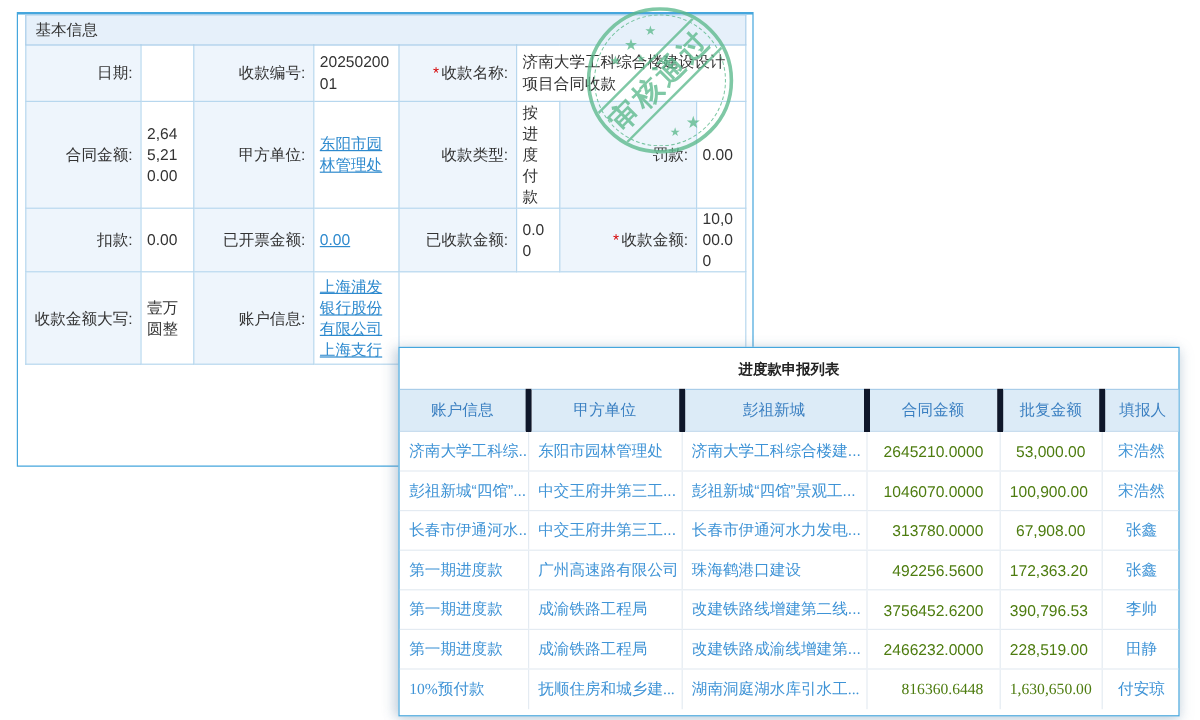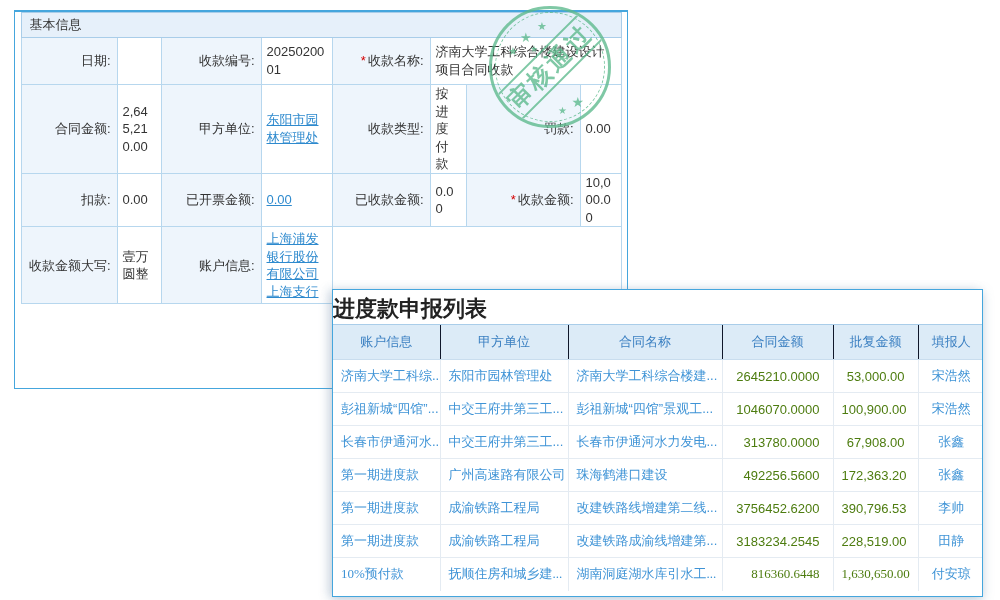--- a/index.html
+++ b/index.html
@@ -47,29 +47,29 @@
   .req{color:var(--red);margin-right:2px;}
   .lnk{color:var(--link);text-decoration:underline;cursor:pointer;}
 
   
   .panel2{
     left:332px;top:289px;width:651px;height:308px;
     border:1px solid var(--accent);
     z-index:2;overflow:hidden;
     box-shadow:0 3px 10px rgba(110,140,170,.35), -5px 0 9px rgba(110,140,170,.18);
   }
-  .p2-title{font-size:22px;font-weight:bold;color:#222;height:34px;line-height:37px;}
+  .p2-title{text-align:center;font-size:12px;font-weight:bold;color:#222;height:34px;line-height:37px;}
   table.list-table{width:100%;border-collapse:collapse;table-layout:fixed;font-size:13px;}
   .list-table th{
     height:35px;background:var(--header-bg);color:var(--header-text);
     font-weight:normal;border-top:1px solid var(--band-border);
     border-bottom:1px solid #c9ddee;text-align:center;
     overflow:hidden;white-space:nowrap;
   }
-  .list-table th + th{border-left:1px solid #0f172a;}
+  .list-table th + th{border-left:5px solid #0f172a;}
   .list-table td{
     height:33px;border-bottom:1px solid #e4ebf2;
     padding:0 8px;overflow:hidden;white-space:nowrap;
   }
   .list-table td + td{border-left:1px solid #e4ebf2;}
   .list-table tr:last-child td{border-bottom:none;font-family:Liberation Serif, serif;}
   td.c-blue{color:var(--blue-text);text-align:left;}
   td.c-num{color:#4d7c0f;text-align:right;padding-right:13px;}
   td.c-center{color:var(--blue-text);text-align:center;}
 
@@ -167,21 +167,21 @@
         <col style="width:128px">
         <col style="width:154px">
       <col style="width:111px">
         <col style="width:85px">
         <col style="width:66px">
     </colgroup>
     <thead id="list-head">
         <tr>
           <th>账户信息</th>
           <th>甲方单位</th>
-          <th>合同名称</th>
+          <th>彭祖新城</th>
           <th>合同金额</th>
           <th>批复金额</th>
           <th>填报人</th>
         </tr>
       </thead>
     <tbody id="list-body">
         <tr>
           <td class="c-blue">济南大学工科综...</td>
           <td class="c-blue">东阳市园林管理处</td>
           <td class="c-blue">济南大学工科综合楼建...</td>
@@ -218,21 +218,21 @@
           <td class="c-blue">成渝铁路工程局</td>
           <td class="c-blue">改建铁路线增建第二线...</td>
           <td class="c-num">3756452.6200</td>
           <td class="c-num">390,796.53</td>
           <td class="c-center">李帅</td>
         </tr>
         <tr>
           <td class="c-blue">第一期进度款</td>
           <td class="c-blue">成渝铁路工程局</td>
           <td class="c-blue">改建铁路成渝线增建第...</td>
-          <td class="c-num">3183234.2545</td>
+          <td class="c-num">2466232.0000</td>
           <td class="c-num">228,519.00</td>
           <td class="c-center">田静</td>
         </tr>
         <tr>
           <td class="c-blue">10%预付款</td>
           <td class="c-blue">抚顺住房和城乡建...</td>
           <td class="c-blue">湖南洞庭湖水库引水工...</td>
           <td class="c-num">816360.6448</td>
           <td class="c-num">1,630,650.00</td>
           <td class="c-center">付安琼</td>

